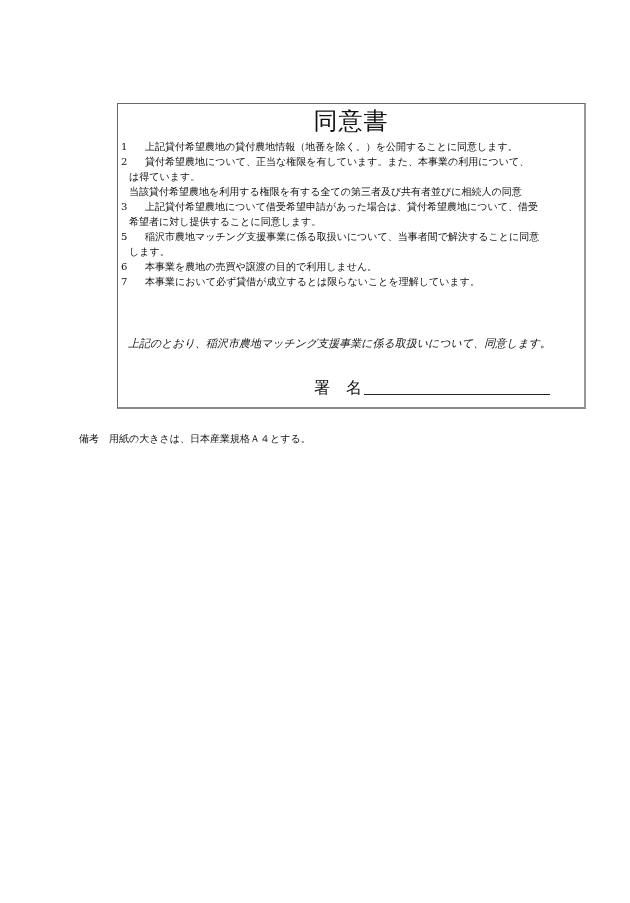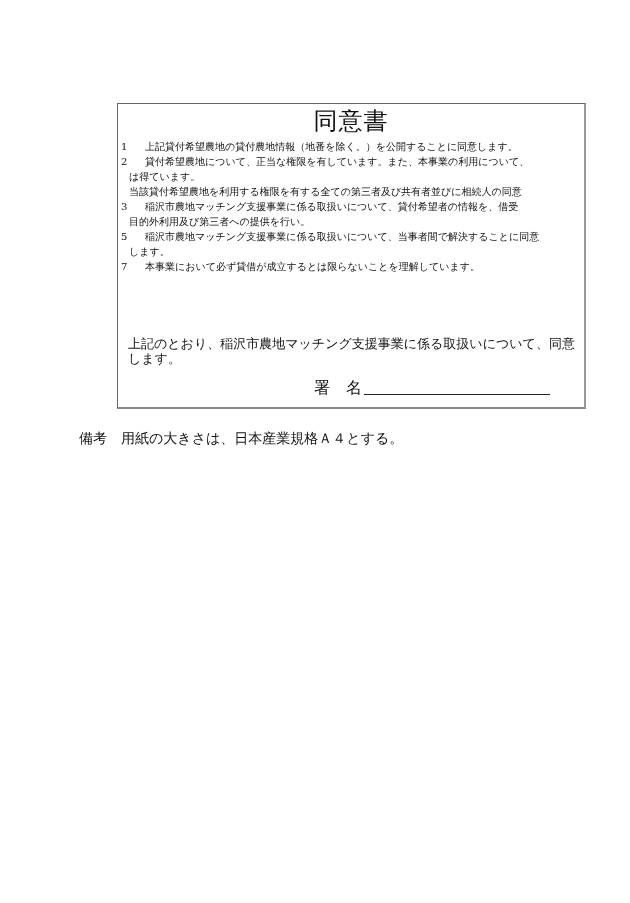--- a/index.html
+++ b/index.html
@@ -16,46 +16,49 @@
   .title {
     position:absolute; left:0; right:0; top:2px; text-align:center;
     font-family: "DejaVu Sans", "Liberation Sans", sans-serif;
     font-size:24px; letter-spacing:1px; line-height:30px;
   }
   .items { position:absolute; left:3px; top:35px; right:20px; font-size:10px; line-height:15px; }
   .item { position:relative; padding-left:0; }
   .item .num { display:inline-block; width:16px; }
   .item .txt { }
   .cont { padding-left:8px; }
-  .closing { position:absolute; left:10px; top:232px; font-size:13px; line-height:15px; }
+  .closing { position:absolute; left:10px; top:232px; font-size:11px; line-height:15px;font-style:italic; }
   .sign { position:absolute; left:196px; top:276px; font-size:16px; line-height:15px; white-space:nowrap; }
   .sign .line { display:inline-block; width:186px; border-bottom:1px solid #222; height:12px; vertical-align:bottom; margin-left:2px; }
-  .remark { position:absolute; left:79px; top:431px; font-size:14px; line-height:15px; }
+  .remark { position:absolute; left:79px; top:431px; font-size:10px; line-height:15px; }
 </style>
 </head>
 <body>
 
 <div class="box">
   <div class="title">同意書</div>
   <div class="items">
     <div class="item">
       <span class="num">1</span><span class="txt" style="padding-left:8px">上記貸付希望農地の貸付農地情報（地番を除く。）を公開することに同意します。</span>
     </div>
     <div class="item">
       <span class="num">2</span><span class="txt" style="padding-left:8px">貸付希望農地について、正当な権限を有しています。また、本事業の利用について、</span>
       <div class="cont">は得ています。</div>
       <div class="cont">当該貸付希望農地を利用する権限を有する全ての第三者及び共有者並びに相続人の同意</div>
     </div>
     <div class="item">
-      <span class="num">3</span><span class="txt" style="padding-left:8px">稲沢市農地マッチング支援事業に係る取扱いについて、貸付希望者の情報を、借受</span>
-      <div class="cont">目的外利用及び第三者への提供を行い。</div>
+      <span class="num">3</span><span class="txt" style="padding-left:8px">上記貸付希望農地について借受希望申請があった場合は、貸付希望農地について、借受</span>
+      <div class="cont">希望者に対し提供することに同意します。</div>
     </div>
     <div class="item">
       <span class="num">5</span><span class="txt" style="padding-left:8px">稲沢市農地マッチング支援事業に係る取扱いについて、当事者間で解決することに同意</span>
       <div class="cont">します。</div>
+    </div>
+    <div class="item">
+      <span class="num">6</span><span class="txt" style="padding-left:8px">本事業を農地の売買や譲渡の目的で利用しません。</span>
     </div>
     <div class="item">
       <span class="num">7</span><span class="txt" style="padding-left:8px">本事業において必ず貸借が成立するとは限らないことを理解しています。</span>
     </div>
   </div>
   <div class="closing">上記のとおり、稲沢市農地マッチング支援事業に係る取扱いについて、同意します。</div>
   <div class="sign">
     <span>署　名</span><span class="line"></span>
   </div>
 </div>

